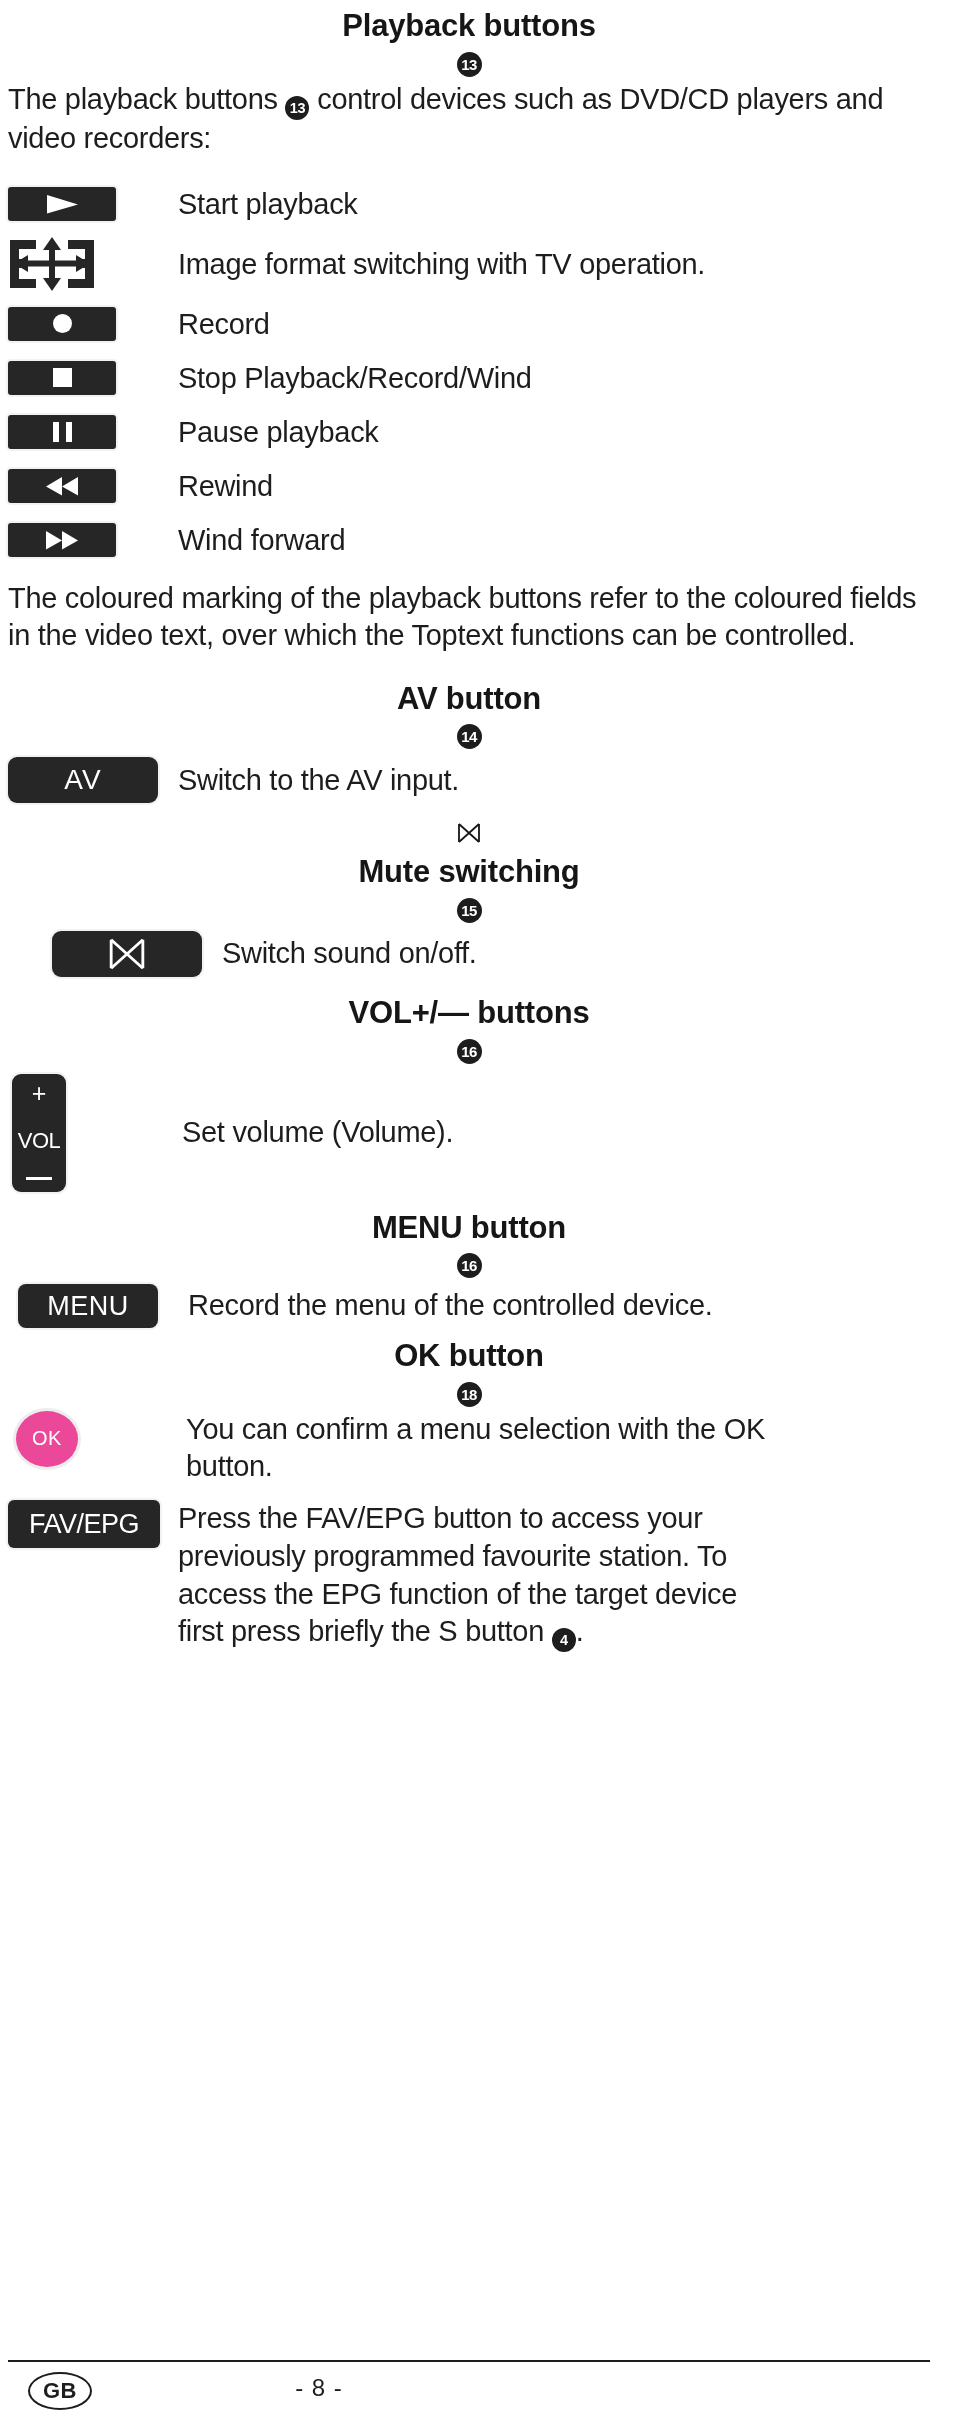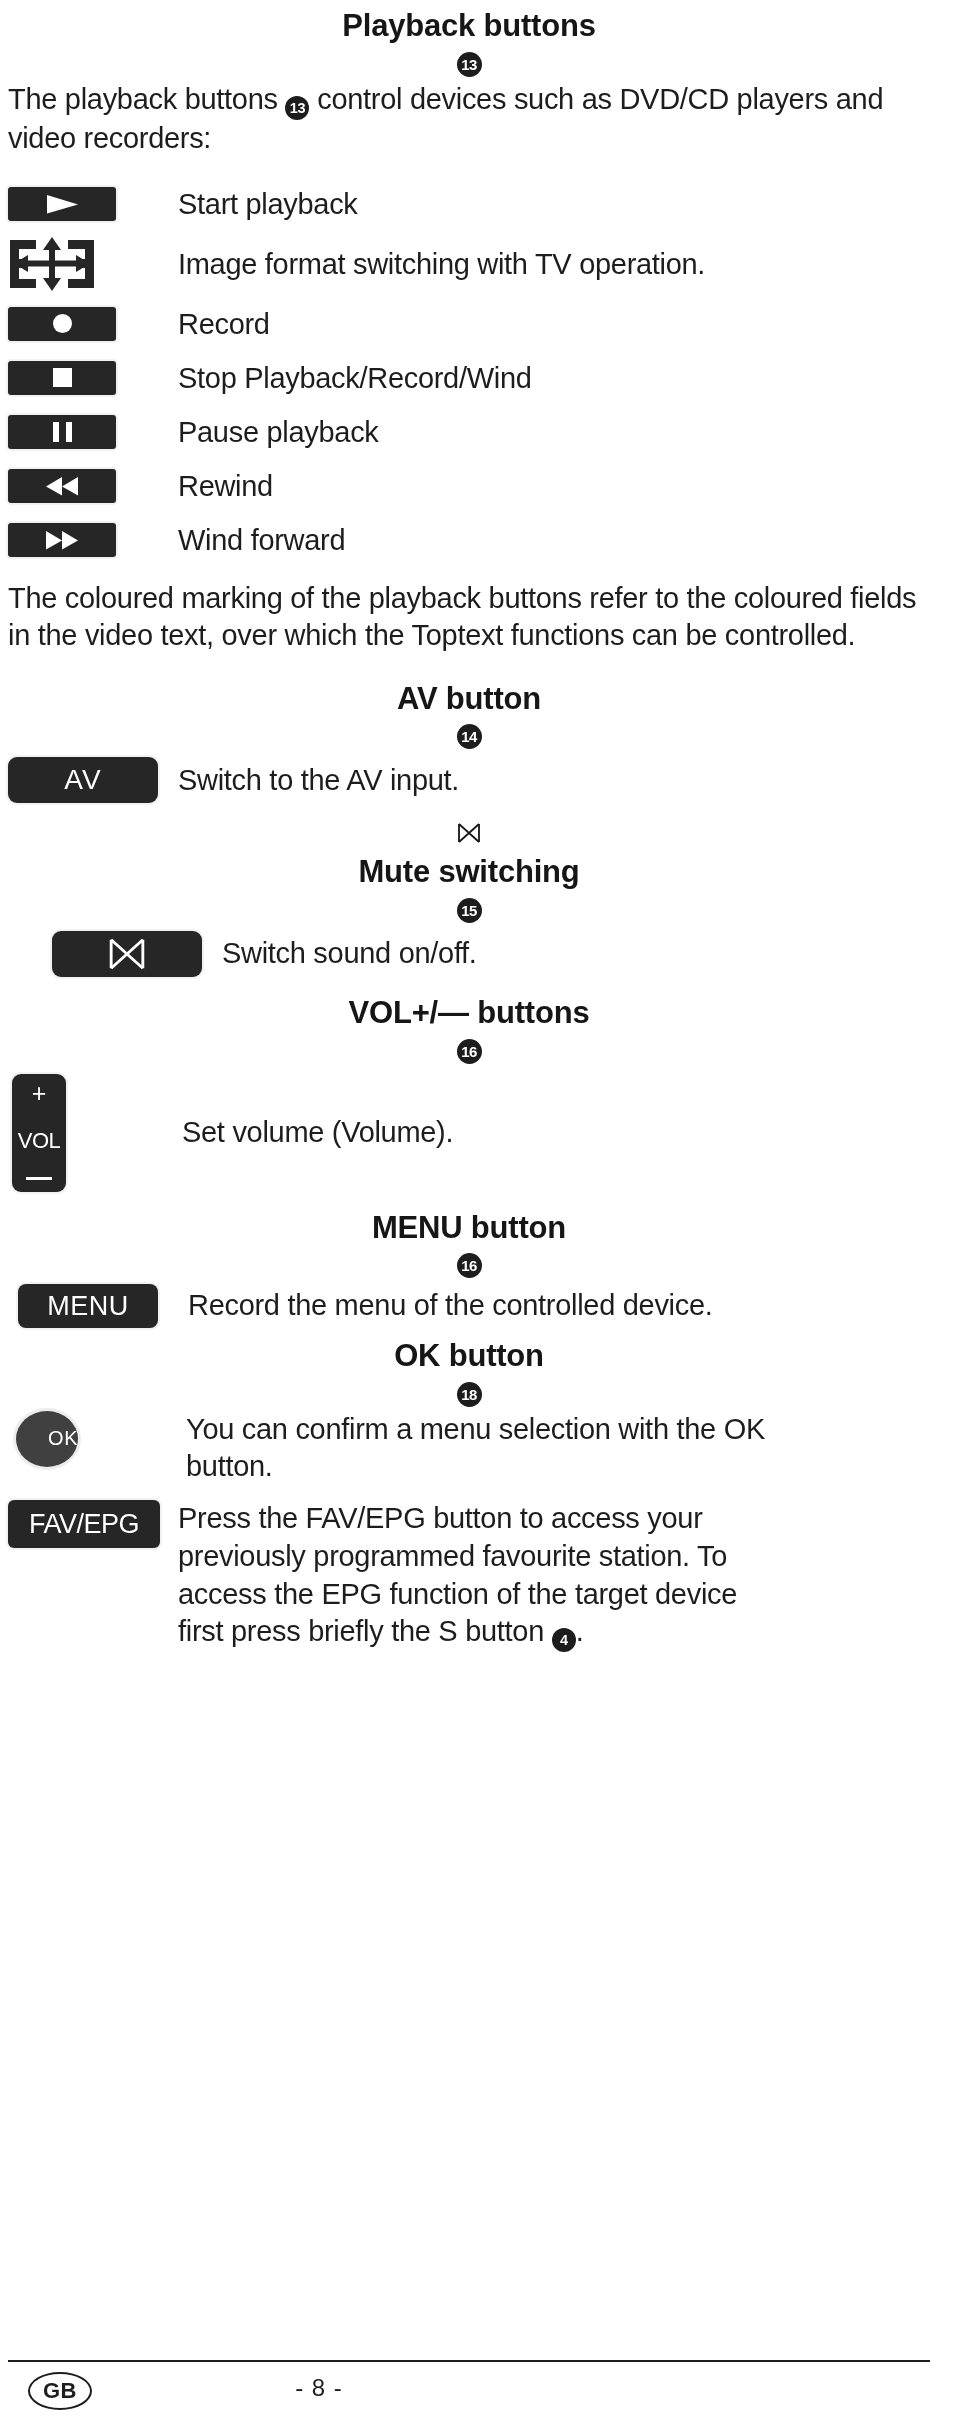--- a/index.html
+++ b/index.html
@@ -99,24 +99,23 @@
     color:#ffffff;font-size:27px;letter-spacing:-0.5px;
   }
   .key-vol{
     width:54px;height:118px;border-radius:9px;
     flex-direction:column;justify-content:space-between;
     padding:7px 0 9px 0;box-sizing:border-box;
     color:#ffffff;
   }
   .key-ok{
     width:62px;height:56px;border-radius:50%;
-    background:#404040;color:#ffffff;
+    background:#ec4899;color:#ffffff;
     font-size:20px;letter-spacing:0.5px;
     box-shadow:0 0 0 3px #ededed;
-    justify-content:flex-end;
   }
   .vol-plus{font-size:25px;line-height:1;font-weight:400;}
   .vol-label{font-size:22px;line-height:1;letter-spacing:-0.5px;}
   .vol-minus{
     width:26px;height:3px;background:#ffffff;display:block;
     margin-bottom:3px;
   }
   
   .glyph-play{width:36px;height:22px;}
   .glyph-rec{width:19px;height:19px;border-radius:50%;background:#ffffff;}

